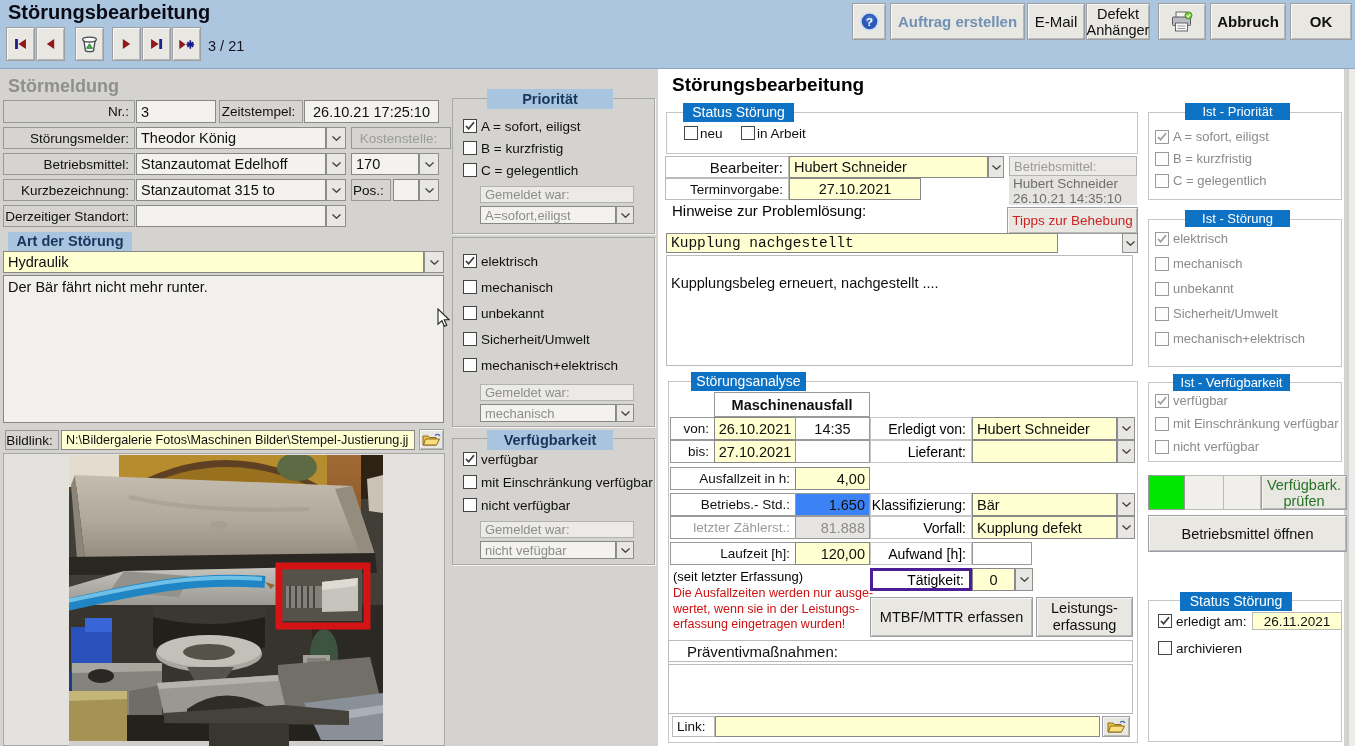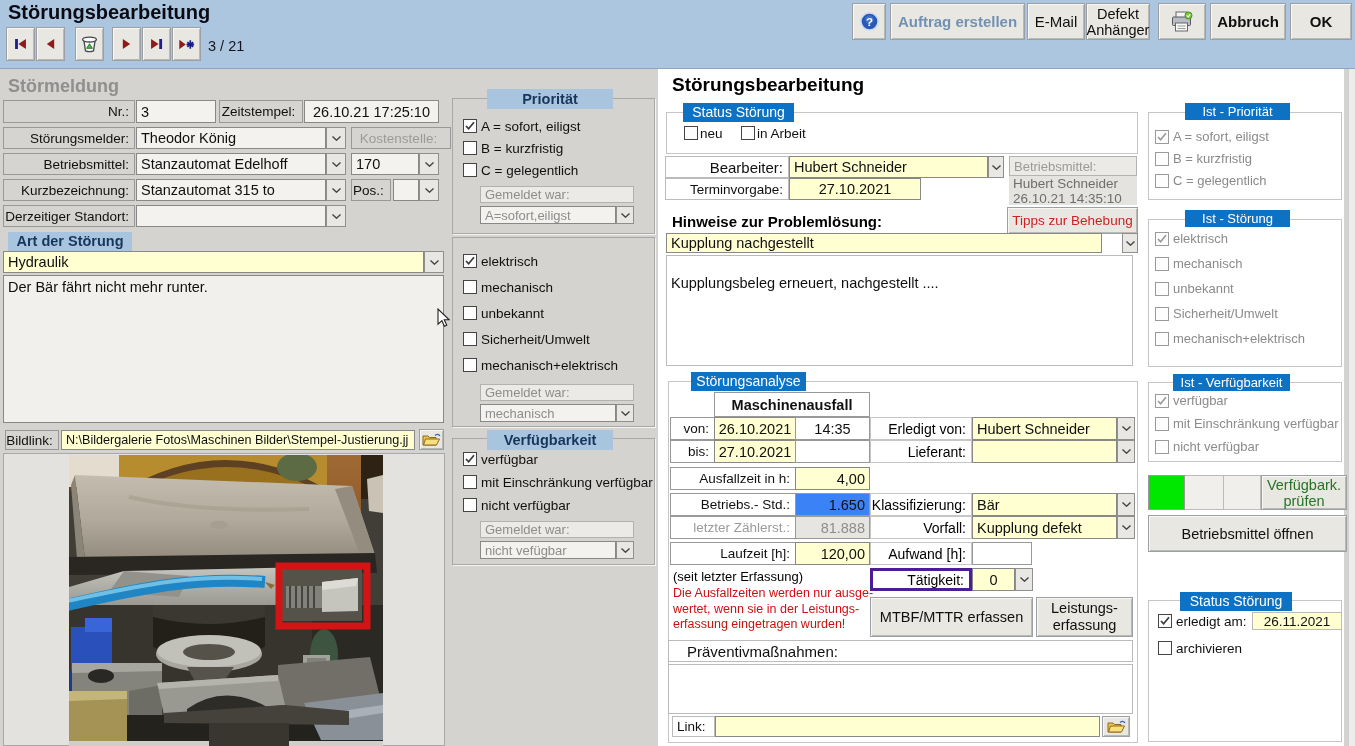--- a/index.html
+++ b/index.html
@@ -355,23 +355,23 @@
       <polyline points="0.5,0.5 4.5,4.2 8.5,0.5" fill="none" stroke="#444" stroke-width="1.4"></polyline>
     </svg>
   </div>
 <div class="abs" style="left:1009px;top:156px;width:128px;height:20px;background:#eceae6;border:1px solid #b4b4b4;font-size:13px;color:#9a9a9a;padding:2px 4px 0;">Betriebsmittel:</div>
 <div class="abs" style="left:1009px;top:176px;width:128px;height:15px;background:#e5e3df;font-size:13.5px;color:#6e6e6e;padding:0 4px;">Hubert Schneider</div>
 <div class="abs" style="left:1009px;top:191px;width:128px;height:14px;background:#e5e3df;font-size:13.5px;color:#6e6e6e;padding:0 4px;">26.10.21 14:35:10</div>
 
 <div class="lbl" style="left:665px;top:178px;width:124px;height:22px;background:#fff;border-color:#bbb;">Terminvorgabe:</div>
 <div class="inp yel" style="left:789px;top:178px;width:132px;height:22px;justify-content:center;">27.10.2021</div>
 
-<div class="abs" style="left:672px;top:213px;font-size:15px;color:#000;font-weight:bold;">Hinweise zur Problemlösung:</div>
+<div class="abs" style="left:672px;top:202px;font-size:15px;color:#000;">Hinweise zur Problemlösung:</div>
 <div class="btn" style="left:1007px;top:207px;width:131px;height:27px;color:#c22;font-size:13.5px;white-space:nowrap;">Tipps zur Behebung</div>
-<div class="inp yel" style="left:666px;top:233px;width:436px;height:20px;">Kupplung nachgestellt</div>
+<div class="inp yel" style="left:666px;top:233px;width:392px;height:20px;font-family:Liberation Mono, monospace;">Kupplung nachgestellt</div>
 <div class="arrowbox" style="left:1122px;top:233px;width:16px;height:20px;">
     <svg width="9" height="5" viewBox="0 0 9 5">
       <polyline points="0.5,0.5 4.5,4.2 8.5,0.5" fill="none" stroke="#444" stroke-width="1.4"></polyline>
     </svg>
   </div>
 <div class="inp" style="left:666px;top:255px;width:467px;height:111px;background:#fff;border-color:#bbb;align-items:flex-start;padding-top:19px;">Kupplungsbeleg erneuert, nachgestellt ....</div>
 
 <div class="grp" style="left:668px;top:381px;width:470px;height:362px;border-color:#c6c6c6;"></div>
 <div class="bchip" style="left:691px;top:372px;width:115px;height:19px;line-height:19px;">Störungsanalyse</div>
 

